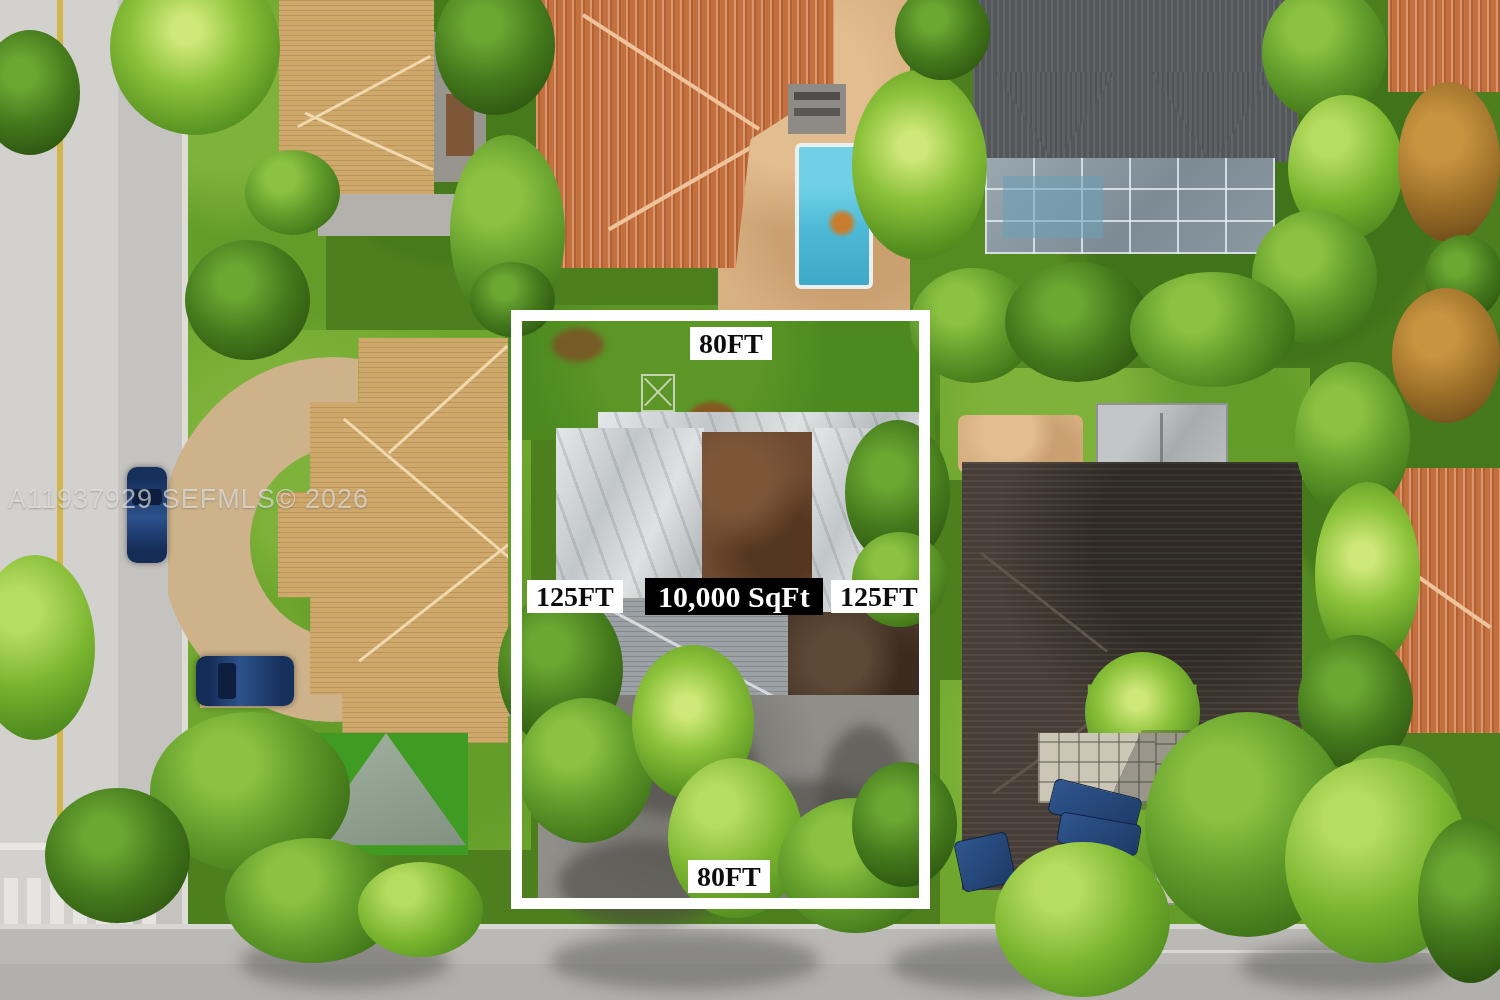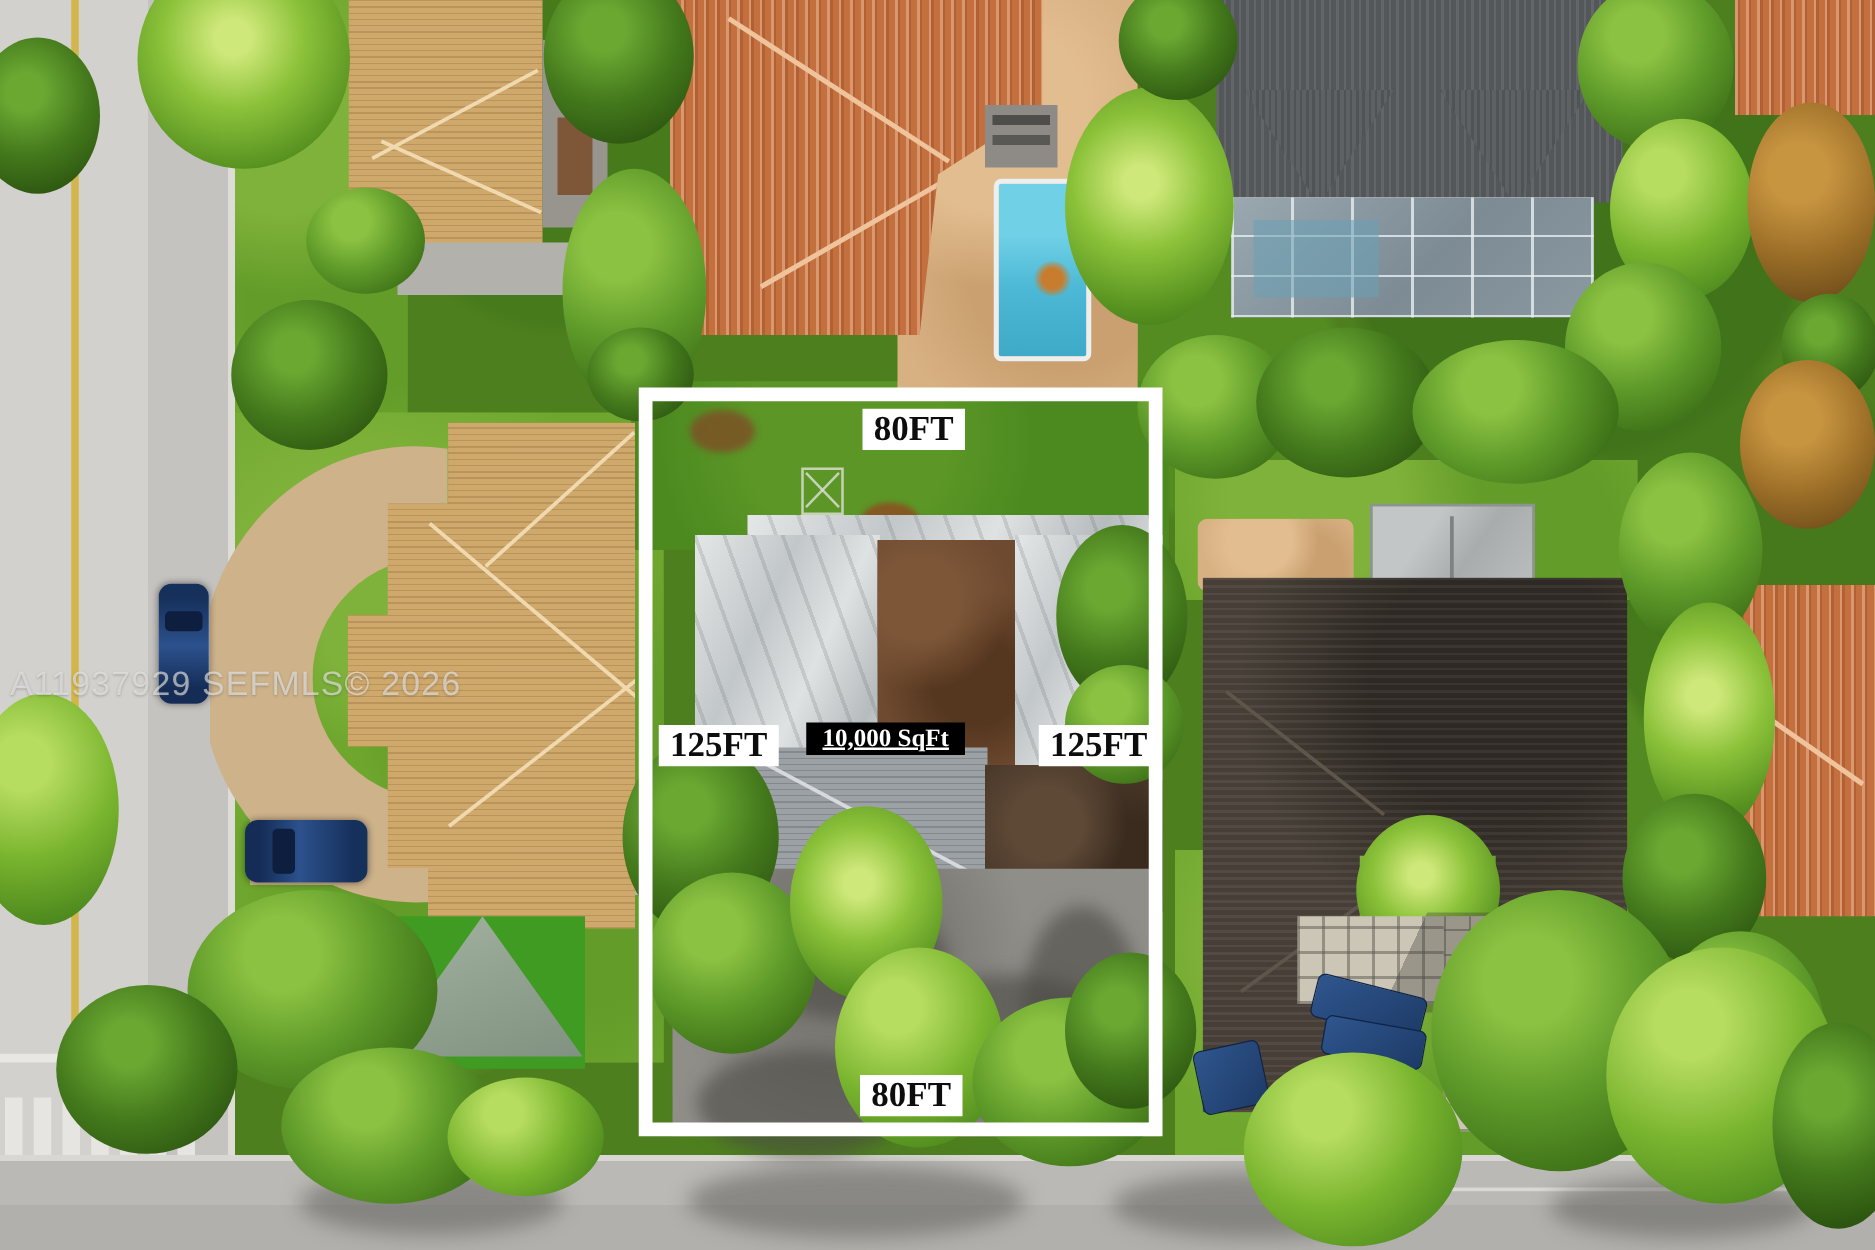--- a/index.html
+++ b/index.html
@@ -107,24 +107,24 @@
   .turf{background:#3f9b22;}
   .frame-marker{border:2px solid rgba(216,222,206,.85);}
   .frame-x{position:absolute;left:-4px;top:15px;width:38px;height:2px;background:rgba(216,222,206,.85);}
 
   
   .boundary{left:511px;top:310px;width:397px;height:577px;border:11px solid #ffffff;z-index:40;}
   .dim-label{position:absolute;background:#ffffff;color:#0d0d0d;
     font-family:"Liberation Serif",serif;font-weight:bold;font-size:28px;
     line-height:1.05;padding:2px 9px;white-space:nowrap;z-index:41;}
   .area-label{position:absolute;background:#000000;color:#ffffff;
-    font-family:"Liberation Serif",serif;font-weight:bold;font-size:20px;
-    line-height:1.1;padding:2px 13px;white-space:nowrap;z-index:41;text-decoration:underline;}
+    font-family:"Liberation Serif",serif;font-weight:bold;font-size:30px;
+    line-height:1.1;padding:2px 13px;white-space:nowrap;z-index:41;}
   .watermark{left:8px;top:484px;font-size:27px;letter-spacing:1px;color:rgba(238,238,238,.62);
-    text-shadow:0 1px 2px rgba(70,70,70,.35);z-index:50;font-family:"Liberation Sans",sans-serif;margin-top:48px;}
+    text-shadow:0 1px 2px rgba(70,70,70,.35);z-index:50;font-family:"Liberation Sans",sans-serif;}
   .disclaimer{right:6px;top:969px;background:#ffffff;color:#101010;
     font-family:"Liberation Serif",serif;font-weight:bold;font-size:16px;
     padding:3px 9px;white-space:nowrap;z-index:50;}
 </style>
 </head>
 <body>
 
 <div class="stage">
 
   <div class="abs veg"></div>

